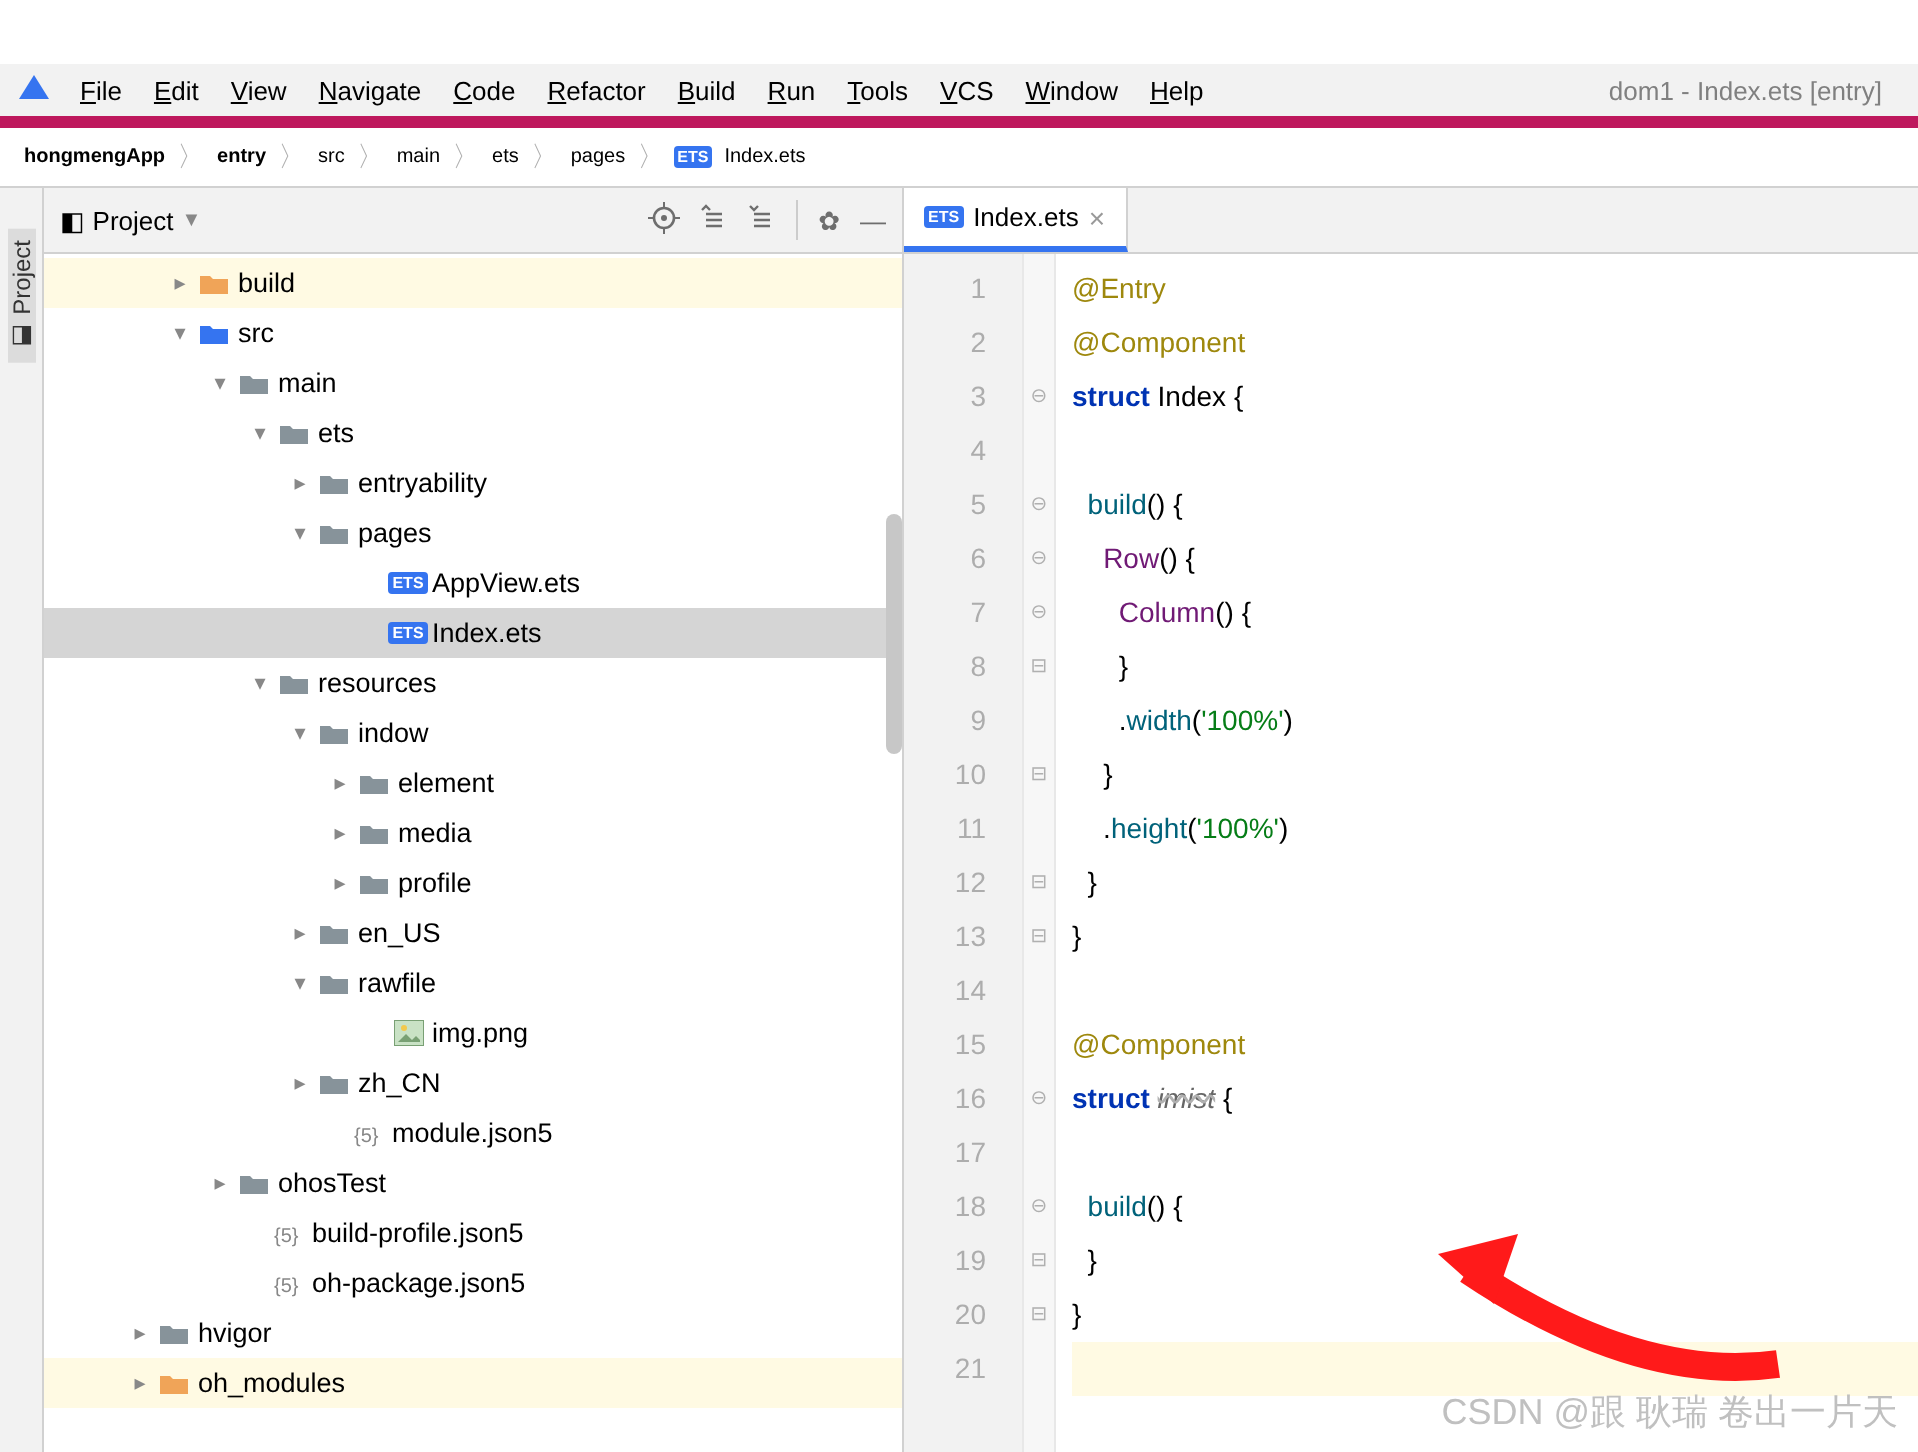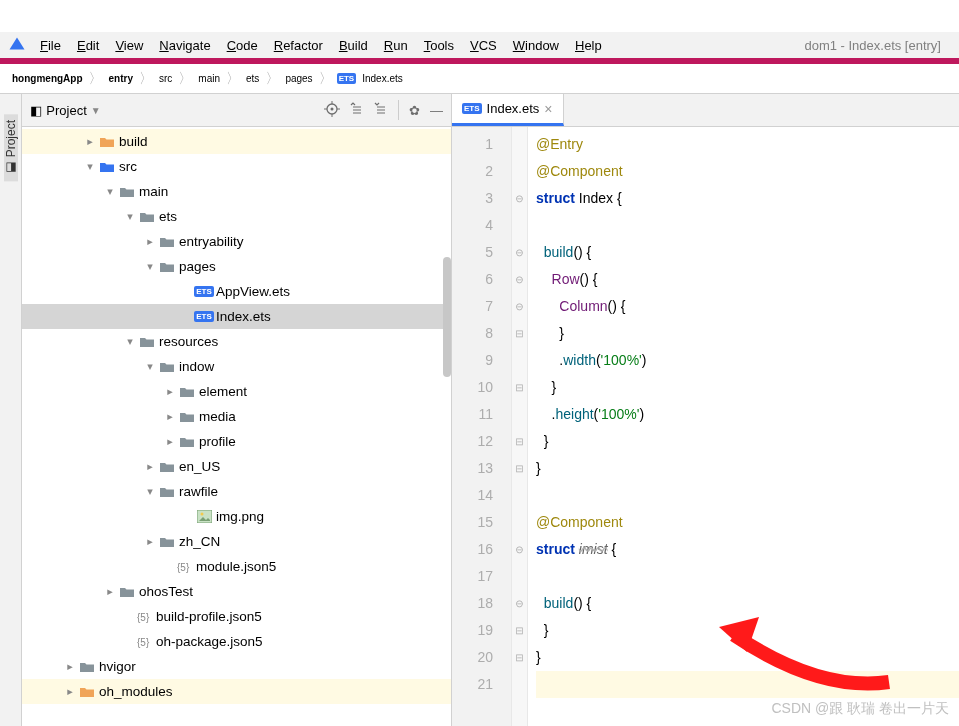--- a/index.html
+++ b/index.html
@@ -59,21 +59,21 @@
 .k-anno { color: #9e880d; }
 .k-kw { color: #0033b3; font-weight: 600; }
 .k-struct { color: #000; }
 .k-fn { color: #00627a; }
 .k-type { color: #701a75; }
 .k-str { color: #067d17; }
 .k-brace { color: #000; }
 .k-italic { font-style: italic; color: #666; text-decoration: line-through wavy #b0b0b0; }
 
 .arrow-overlay { position: absolute; right: 60px; bottom: 60px; pointer-events: none; }
-.watermark { position: absolute; right: 10px; bottom: 8px; color: #c0c0c0; font-size: 14px; pointer-events: none; }
+.watermark { position: absolute; right: 10px; bottom: 8px; color: #c0c0c0; font-size: 18px; pointer-events: none; }
 
 .tree-scrollbar { position: absolute; right: 0; top: 130px; width: 8px; height: 120px; background: #c7c7c7; border-radius: 4px; }
 </style>
 </head>
 <body>
 
 <div class="menubar">
   <span class="logo">
     <svg width="18" height="18" viewBox="0 0 24 24">
         <path fill="#3574f0" d="M12 2 L22 18 H2 Z"></path>

